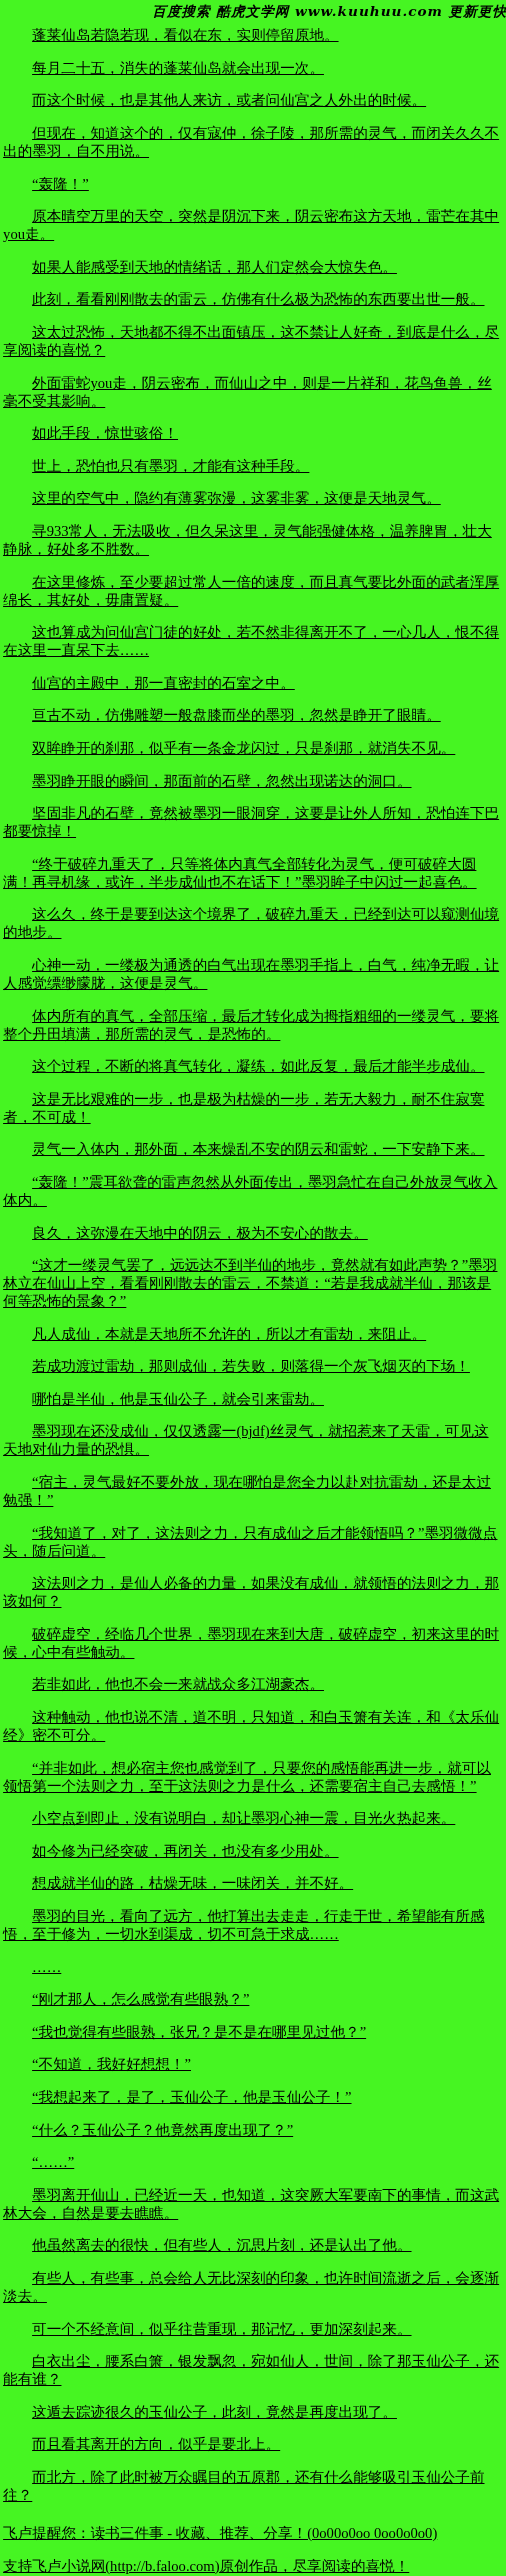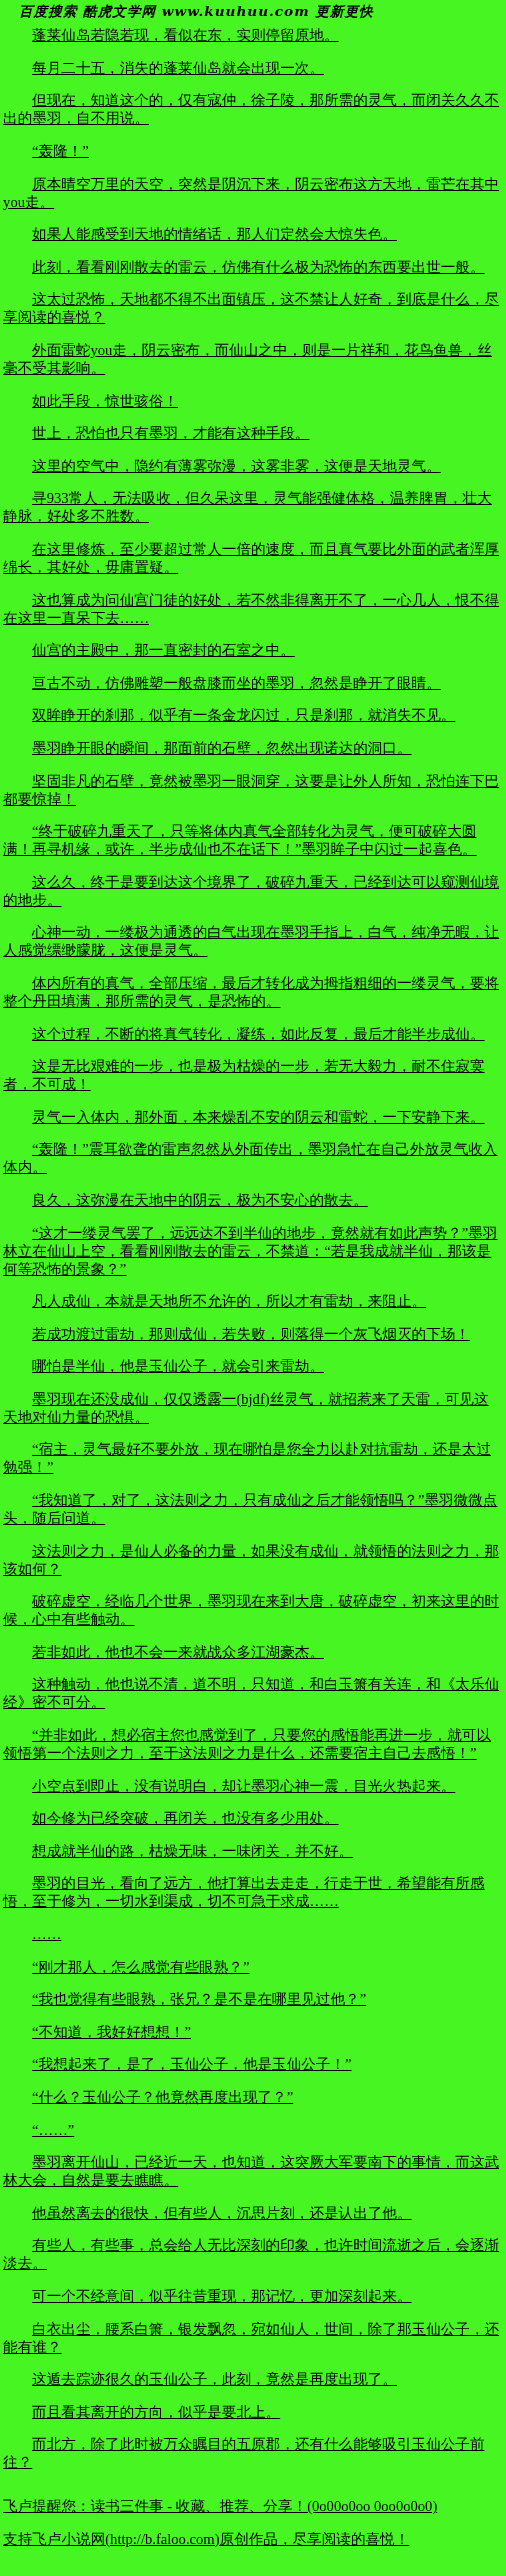--- a/index.html
+++ b/index.html
@@ -13,50 +13,52 @@
     overflow-x: hidden;
   }
   .banner {
     font-family: "DejaVu Serif", serif;
     font-weight: bold;
     font-style: italic;
     font-size: 13.6px;
     letter-spacing: 1px;
     padding: 3.1px 0 1px 19px;
     white-space: nowrap;
+    text-align: right;
   }
   .content {
     padding: 4.2px 4.2px 0 3.1px;
   }
   .content p {
     font-size: 14.6px;
     line-height: 18px;
     margin: 0 0 14.6px 0;
     text-decoration: underline;
     word-break: break-all;
   }
   .content p.para {
     text-indent: 29px;
   }
   .content p.note {
     text-indent: 0;
   }
   .content p.note-gap {
-    margin-top: 26px;
+    margin-top: 20px;
   }
 </style>
 </head>
 <body style="background: rgb(70, 245, 34);">
 
 <div class="banner top" style="color: rgb(0, 0, 0);">百度搜索 酷虎文学网 www.kuuhuu.com 更新更快</div>
 
 <div class="content" style="color: rgb(0, 0, 0);">
   <div>
       <p class="para">蓬莱仙岛若隐若现，看似在东，实则停留原地。</p>
       <p class="para">每月二十五，消失的蓬莱仙岛就会出现一次。</p>
+      <p class="para">而这个时候，也是其他人来访，或者问仙宫之人外出的时候。</p>
       <p class="para">但现在，知道这个的，仅有寇仲，徐子陵，那所需的灵气，而闭关久久不出的墨羽，自不用说。</p>
       <p class="para">“轰隆！”</p>
       <p class="para">原本晴空万里的天空，突然是阴沉下来，阴云密布这方天地，雷芒在其中you走。</p>
       <p class="para">如果人能感受到天地的情绪话，那人们定然会大惊失色。</p>
       <p class="para">此刻，看看刚刚散去的雷云，仿佛有什么极为恐怖的东西要出世一般。</p>
       <p class="para">这太过恐怖，天地都不得不出面镇压，这不禁让人好奇，到底是什么，尽享阅读的喜悦？</p>
       <p class="para">外面雷蛇you走，阴云密布，而仙山之中，则是一片祥和，花鸟鱼兽，丝毫不受其影响。</p>
       <p class="para">如此手段，惊世骇俗！</p>
       <p class="para">世上，恐怕也只有墨羽，才能有这种手段。</p>
       <p class="para">这里的空气中，隐约有薄雾弥漫，这雾非雾，这便是天地灵气。</p>

